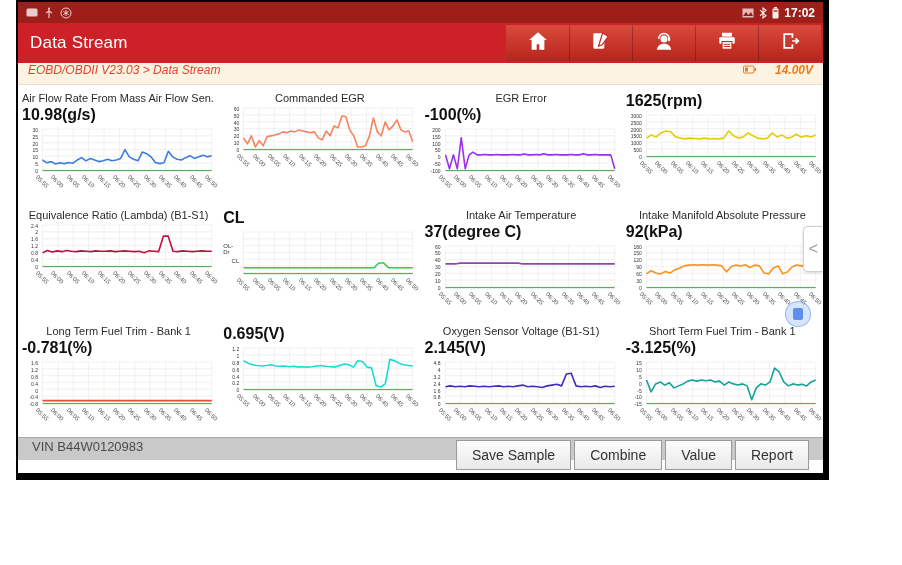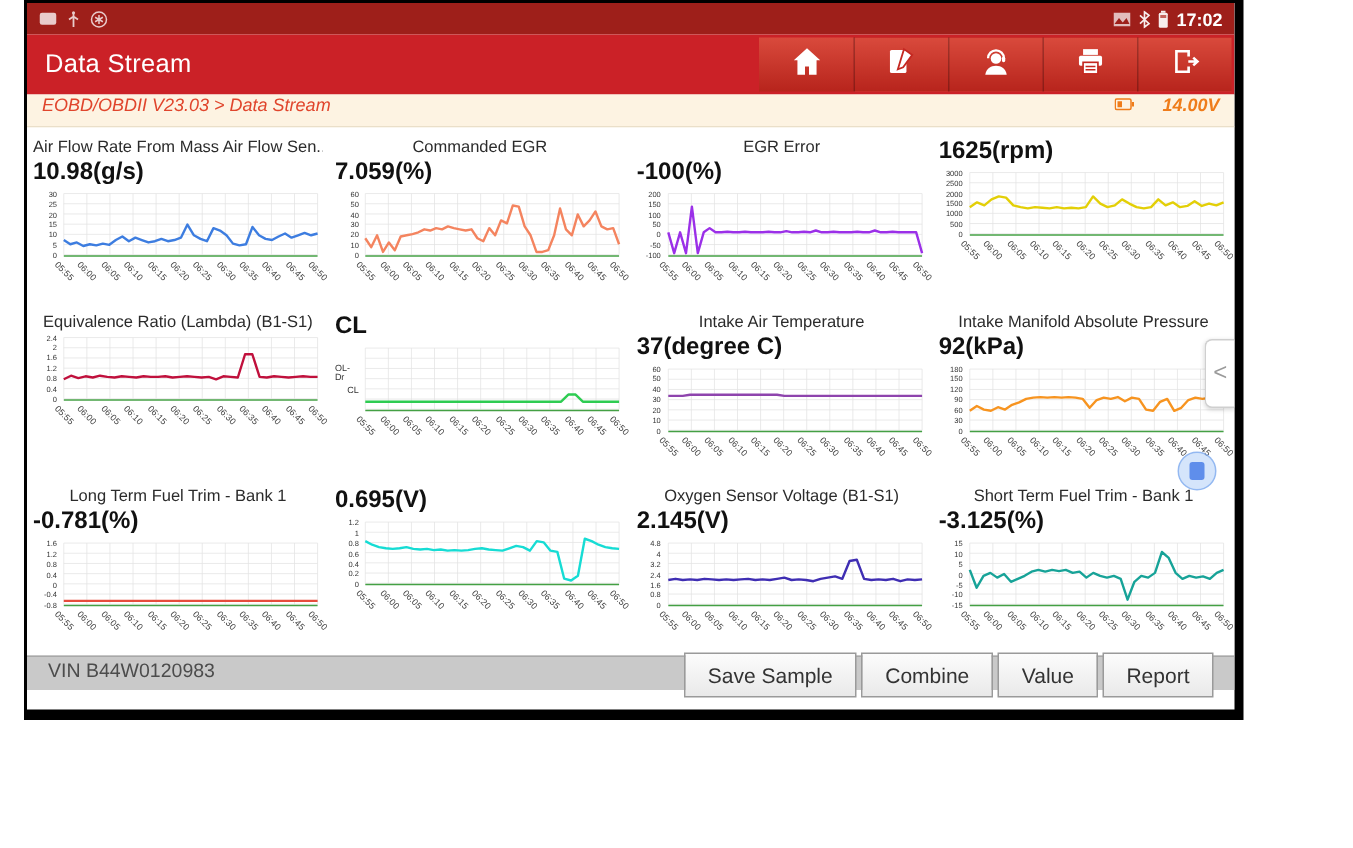--- a/index.html
+++ b/index.html
@@ -38,21 +38,21 @@
   .chart-row { display:flex; margin-top:1px; }
   .y-axis { width:17px; height:46px; display:flex; flex-direction:column; justify-content:space-between;
     align-items:flex-end; font-size:5px; line-height:1; color:#333; padding:0 1px 0 0; }
   .y-axis.coarse { justify-content:center; gap:3px; font-size:6px; }
   .plot { flex:1; height:46px; }
   .plot svg { width:100%; height:46px; display:block; }
   .x-axis { margin-left:17px; display:flex; justify-content:space-between; padding-right:6px; height:22px; }
   .x-axis span { font-size:6px; color:#444; width:1px; white-space:nowrap; transform:rotate(45deg); transform-origin:left top; }
 
   
-  .bottom-bar { height:23px; background:#c9c9c9; border-top:1px solid #a8a8a8; display:flex; align-items:center; padding:0 14px 0 14px; }
+  .bottom-bar { height:23px; background:#c9c9c9; border-top:1px solid #a8a8a8; display:flex; align-items:flex-start; padding:0 14px 0 14px; }
   .vin { font-size:13px; color:#4c4c4c; align-self:flex-end; margin-bottom:6px; }
   .bottom-buttons { margin-left:auto; display:flex; gap:3px; align-items:flex-start; margin-top:2px; }
   .bbtn { height:30px; padding:0 15px; background:linear-gradient(#fcfcfc,#e9e9e9); border:1px solid #9a9a9a;
     font-size:14px; color:#333; cursor:pointer; font-family:"Liberation Sans", sans-serif; }
 
   
   .side-handle { position:absolute; right:0; top:224px; width:20px; height:46px; background:#fff;
     border:1px solid #cfcfcf; border-right:none; border-radius:5px 0 0 5px; display:flex; align-items:center;
     justify-content:center; color:#9a9a9a; font-size:16px; cursor:pointer; box-shadow:0 1px 3px rgba(0,0,0,.15); }
   .float-bubble { position:absolute; left:767px; top:299px; width:26px; height:26px; border-radius:50%;
@@ -223,21 +223,20 @@
               <span>06:25</span>
               <span>06:30</span>
               <span>06:35</span>
               <span>06:40</span>
               <span>06:45</span>
               <span>06:50</span>
             </div>
           </div>
           <div class="chart-cell">
             <div class="chart-title">Commanded EGR</div>
-            <div class="chart-value">7.059(%)</div>
             <div class="chart-row">
               <div class="y-axis">
                 <span>60</span>
                 <span>50</span>
                 <span>40</span>
                 <span>30</span>
                 <span>20</span>
                 <span>10</span>
                 <span>0</span>
               </div>

